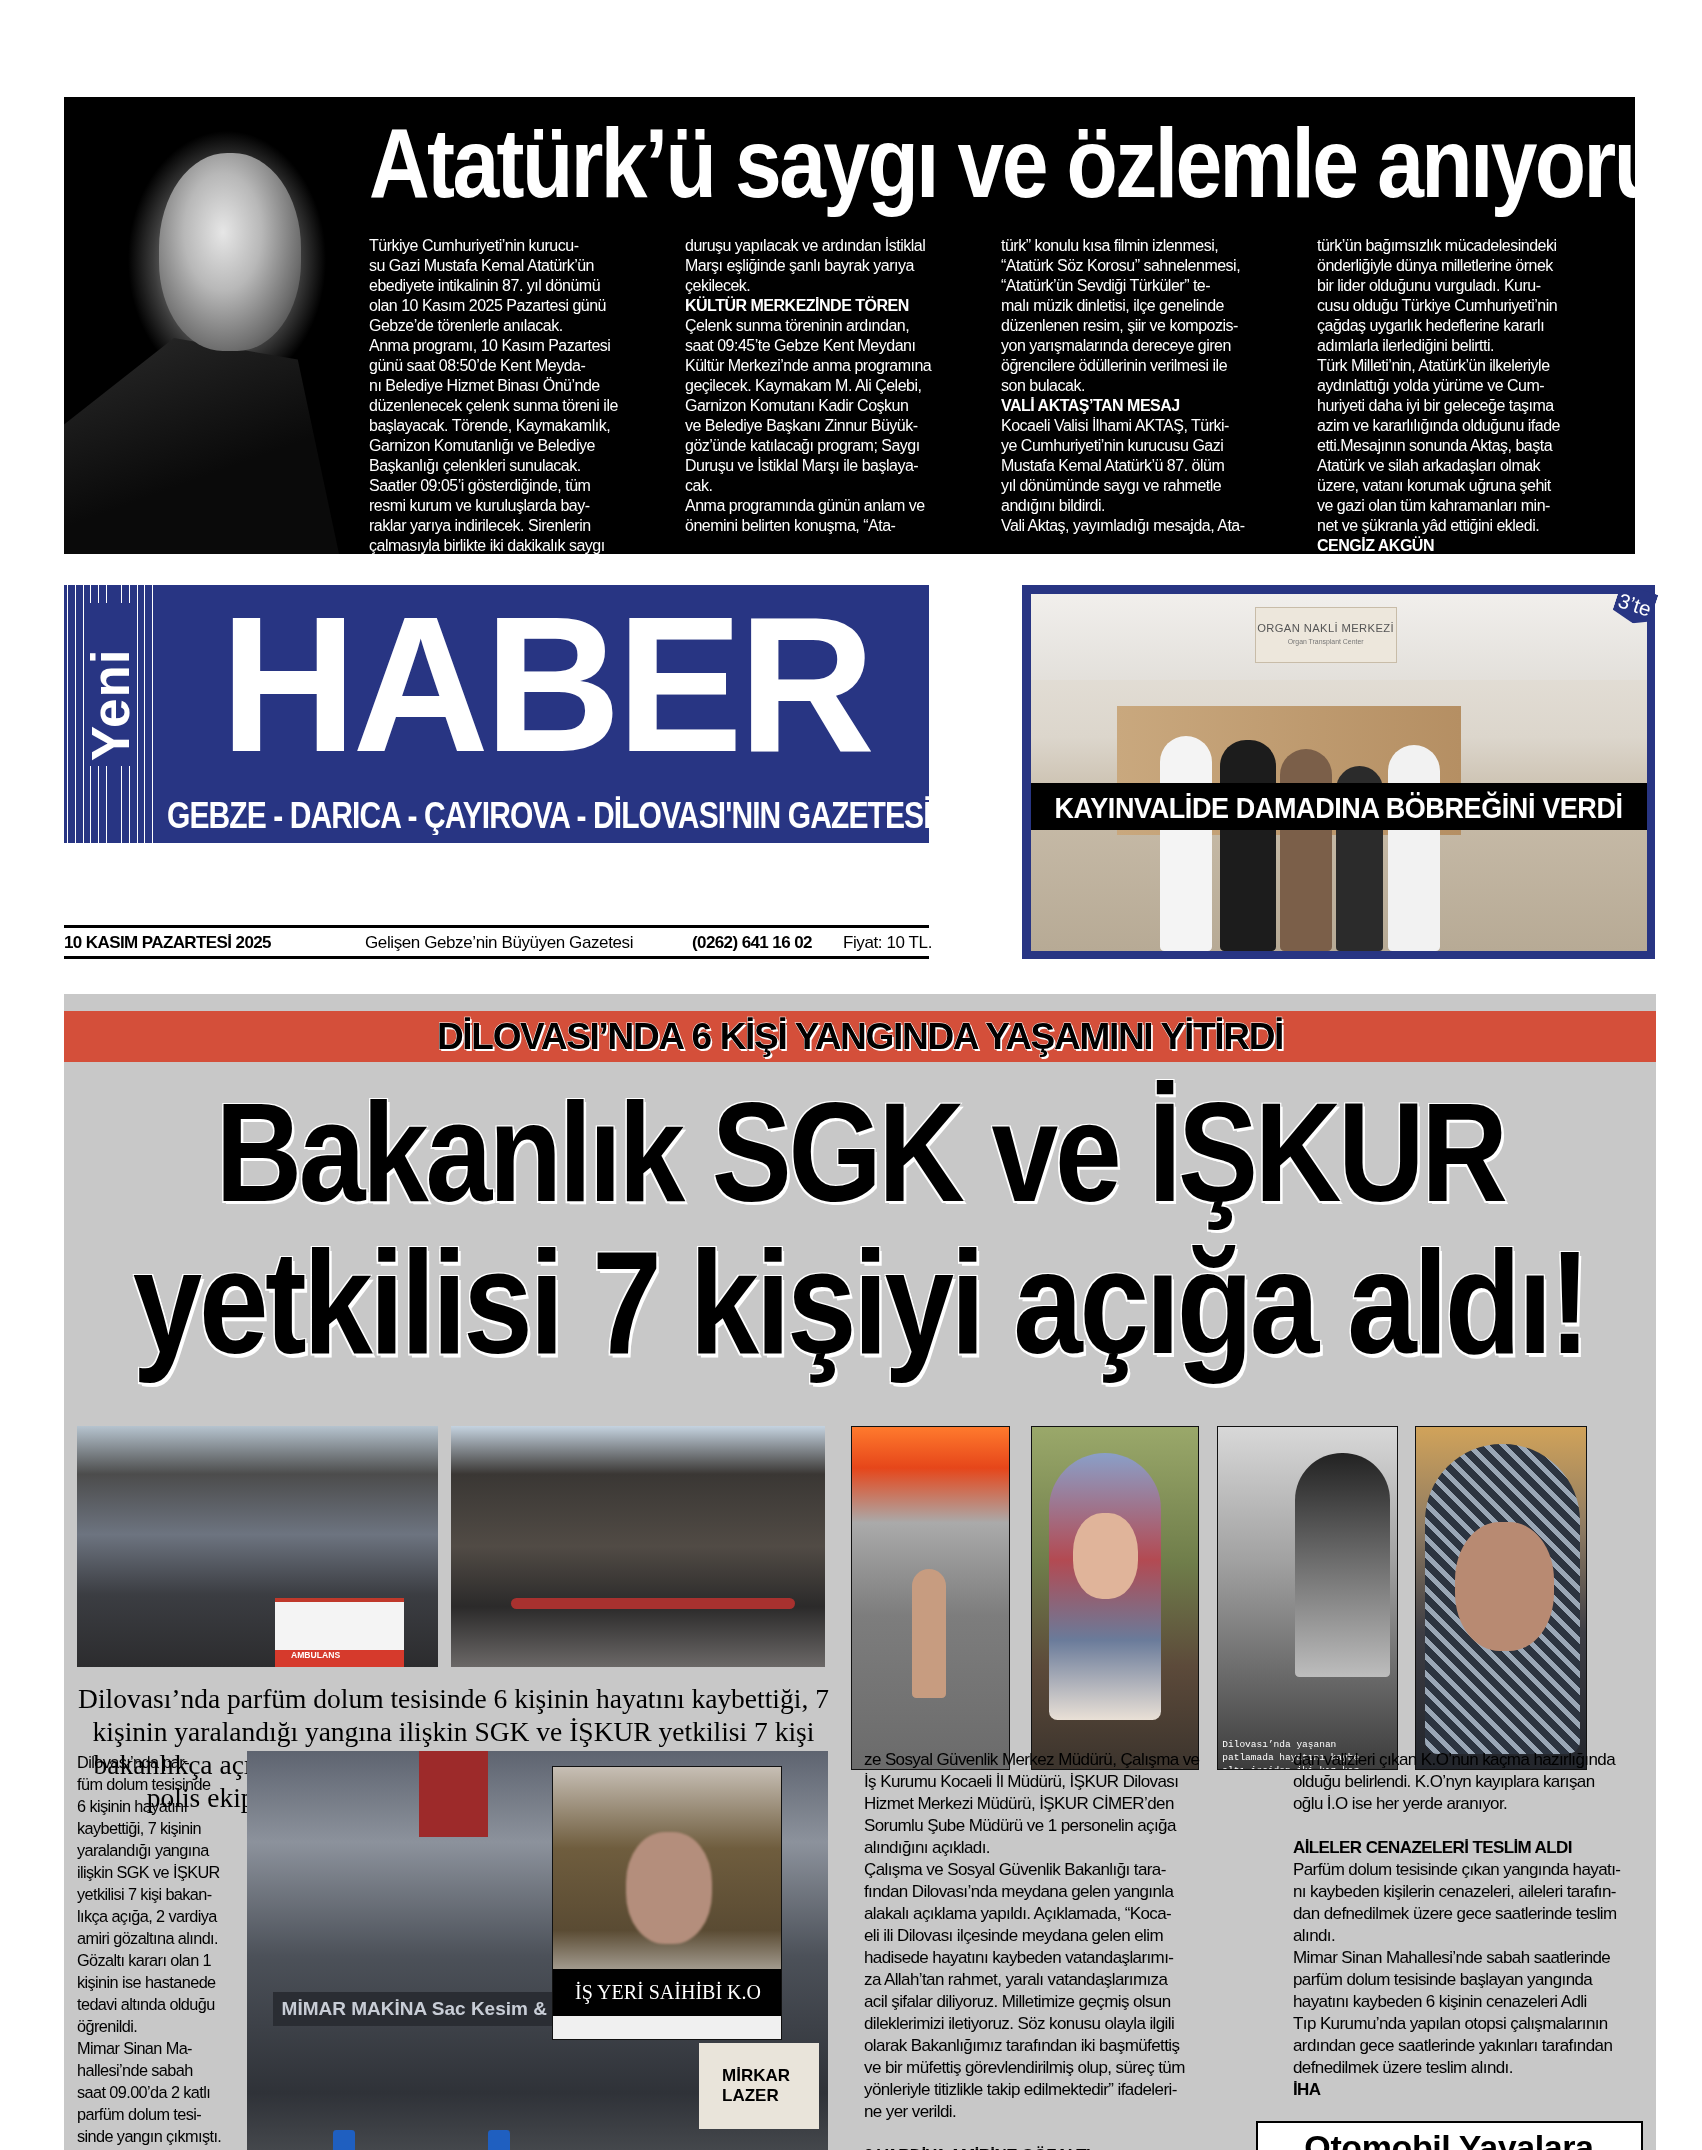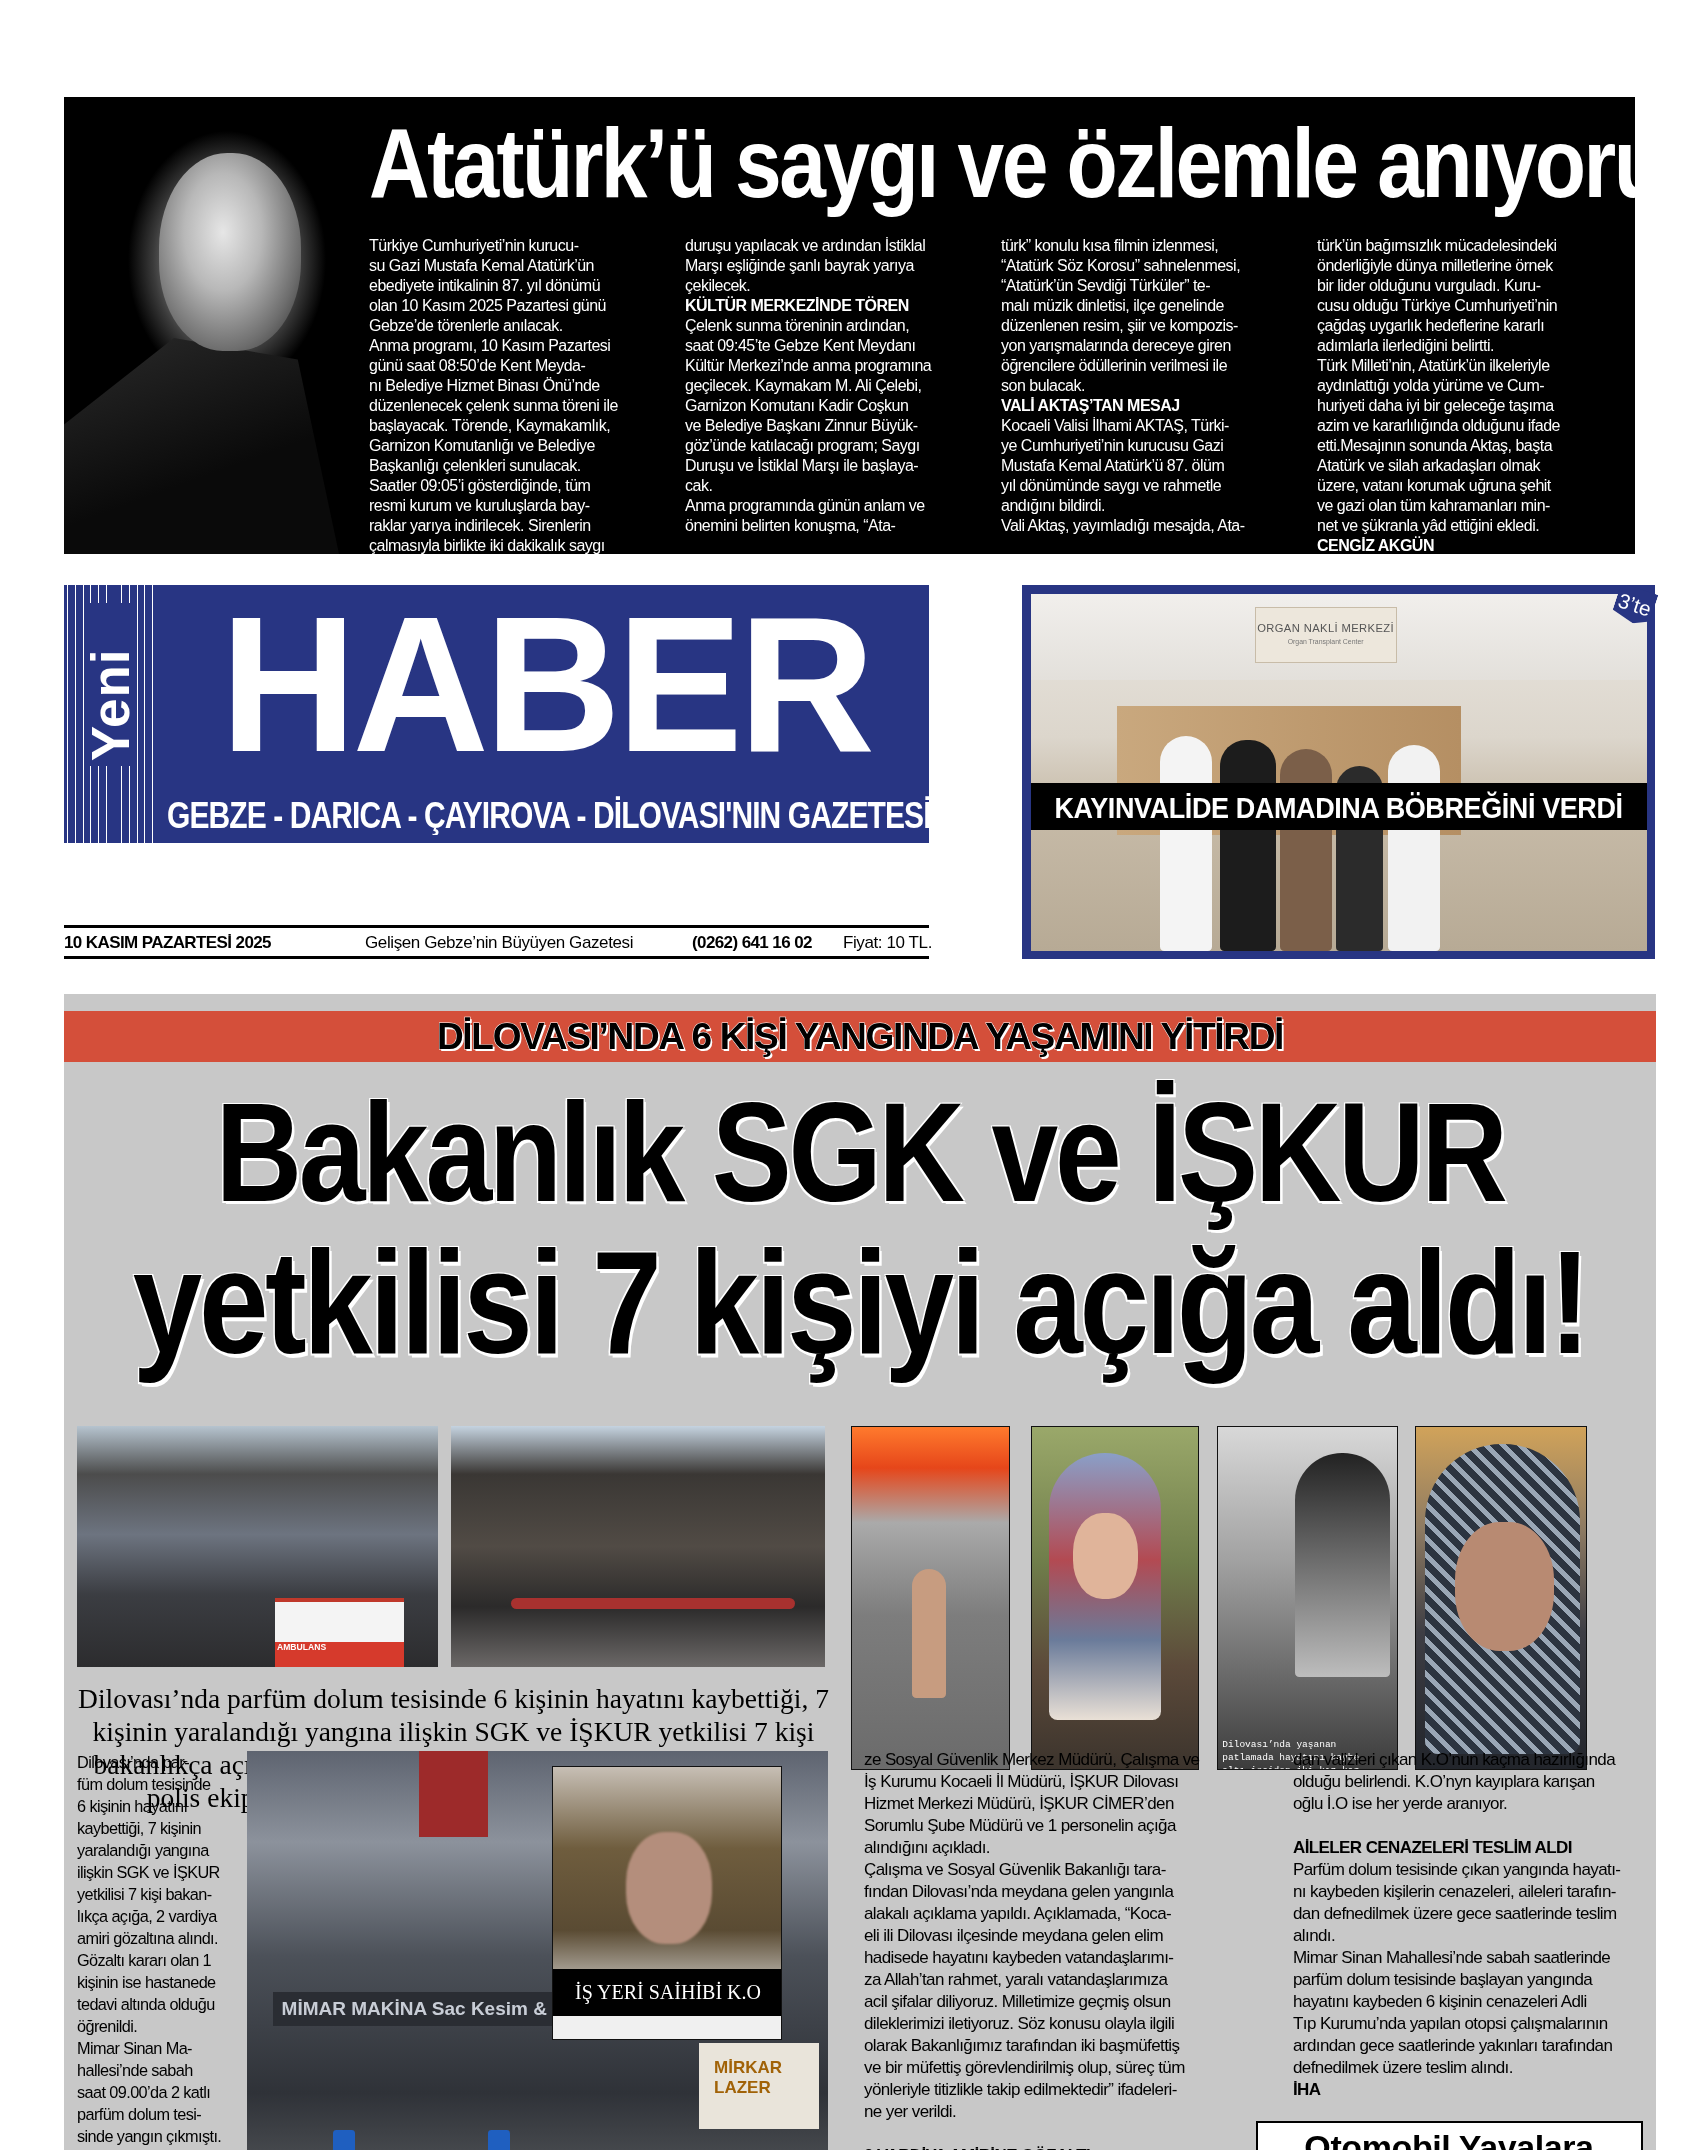--- a/index.html
+++ b/index.html
@@ -201,21 +201,21 @@
 </section>
 
 <section id="main" class="abs">
   <div class="abs kicker-bar"></div>
   <div class="abs kicker">DİLOVASI’NDA 6 KİŞİ YANGINDA YAŞAMINI YİTİRDİ</div>
   <div class="abs headline hl1">Bakanlık SGK ve İŞKUR</div>
   <div class="abs headline hl2">yetkilisi 7 kişiyi açığa aldı!</div>
 
   <div class="ph noborder" style="left:13px;top:432px;width:361px;height:241px;background:linear-gradient(180deg,#b6c4cf 0%,#4c4c4c 20%,#6d7480 45%,#3b3d42 70%,#2c2c2e 100%);">
     <div class="abs" style="left:198px;top:172px;width:129px;height:69px;background:#f4f4f4;border-top:4.3px solid #c0392b;">
-      <div style="position:absolute;left:0;bottom:0;width:100%;height:25px;background:#d63a2c;color:#fff;font-size:8.6px;font-weight:700;padding-left:2px;">AMBULANS</div>
+      <div style="position:absolute;left:0;bottom:0;width:100%;height:17px;background:#d63a2c;color:#fff;font-size:8.6px;font-weight:700;padding-left:16px;">AMBULANS</div>
     </div>
   </div>
   <div class="ph noborder" style="left:387px;top:432px;width:374px;height:241px;background:linear-gradient(180deg,#c5d3e0 0%,#3a3734 20%,#514b45 50%,#2b2a2a 75%,#6b6867 100%);">
     <div class="abs" style="left:60px;top:172px;width:284px;height:11.2px;border-radius:8.6px;background:#a8312f;"></div>
   </div>
 
   <div class="ph" style="left:787px;top:432px;width:159px;height:344px;background:linear-gradient(180deg,#ff7a2d 0%,#e6461a 12%,#aaa 28%,#7d7d7d 55%,#6b6b6b 100%);">
     <div class="abs" style="left:60px;top:142px;width:34px;height:129px;background:#c79c80;border-radius:17px 17px 4.3px 4.3px;"></div>
   </div>
   <div class="ph" style="left:967px;top:432px;width:168px;height:344px;background:linear-gradient(180deg,#9aa86a 0%,#6f7d4a 40%,#5c4a3a 70%,#3c342d 100%);">
@@ -233,21 +233,21 @@
   <div class="ph" style="left:1351px;top:432px;width:172px;height:344px;background:linear-gradient(180deg,#d1a35a 0%,#8d7a62 30%,#3e3e45 60%,#22252b 100%);">
     <div class="abs" style="left:8.6px;top:17px;width:155px;height:310px;border-radius:77px 77px 13px 13px;background:repeating-linear-gradient(45deg,#2c3440 0 6.9px,#9aa7b6 6.9px 12px);"></div>
     <div class="abs" style="left:39px;top:95px;width:99px;height:129px;border-radius:45%;background:#b88a72;"></div>
   </div>
 
   <div class="abs summary" style="top:688px;">Dilovası’nda parfüm dolum tesisinde 6 kişinin hayatını kaybettiği, 7 kişinin yaralandığı yangına ilişkin SGK ve İŞKUR yetkilisi 7 kişi bakanlıkça açığa, 2 vardiya amiri ise gözaltına alındı. Öte yandan polis ekipleri iş yeri sahibi K. O’yu Yalova’da yakaladı.</div>
 
   <div class="ph noborder" style="left:183px;top:757px;width:581px;height:456px;background:linear-gradient(180deg,#5e6470 0%,#8c929c 20%,#4c5159 45%,#2f3238 75%,#5a5d60 100%);">
     <div class="abs" style="left:172px;top:0;width:69px;height:86px;background:#9d2a2a;"></div>
     <div class="abs" style="left:26px;top:241px;width:387px;height:34px;background:#2a2d33;color:#c8cdd6;font-size:19px;font-weight:700;padding:6px 8.6px;">MİMAR MAKİNA Sac Kesim &amp; Büküm</div>
-    <div class="abs" style="left:452px;top:292px;width:120px;height:86px;background:#e9e4da;color:#a16207;font-weight:700;font-size:17px;padding:15px;">MİRKAR LAZER</div>
+    <div class="abs" style="left:452px;top:292px;width:120px;height:86px;background:#e9e4da;color:#000000;font-weight:700;font-size:17px;padding:23px;">MİRKAR LAZER</div>
     <div class="abs" style="left:86px;top:379px;width:21.5px;height:60px;background:#1f5fc0;border-radius:3.4px;"></div>
     <div class="abs" style="left:241px;top:379px;width:21.5px;height:60px;background:#1f5fc0;border-radius:3.4px;"></div>
   </div>
   <div class="ph" style="left:488px;top:772px;width:230px;height:274px;background:linear-gradient(180deg,#c7bfb5 0%,#6f5d3e 30%,#5a4b33 60%,#f0f0f0 90%);">
     <div class="abs" style="left:73px;top:65px;width:86px;height:112px;background:#b48e7c;border-radius:45%;filter:blur(0.9px);"></div>
     <div class="abs" style="left:0;top:202px;width:230px;height:47px;background:#000;color:#fff;font-family:'Liberation Serif',serif;font-size:20px;line-height:47px;text-align:center;">İŞ YERİ SAİHİBİ K.O</div>
   </div>
 
   <div class="bodytext" style="left:13px;top:757px;width:163px;font-size:16.3px;line-height:22px;">
     <p>Dilovası’nda par-

